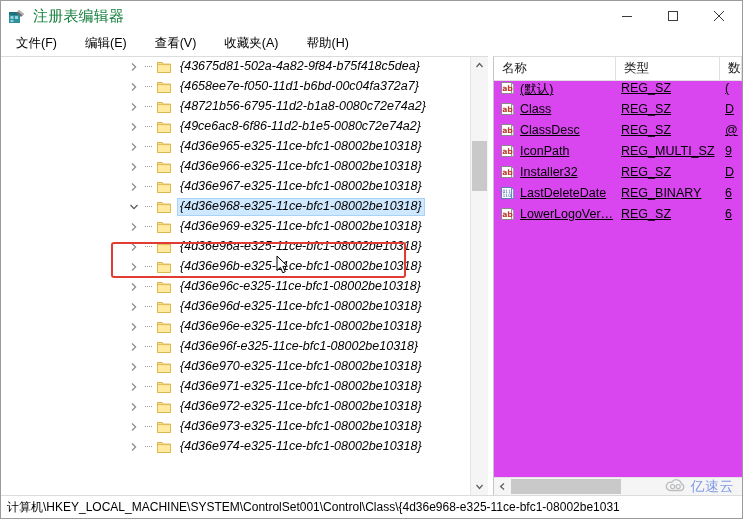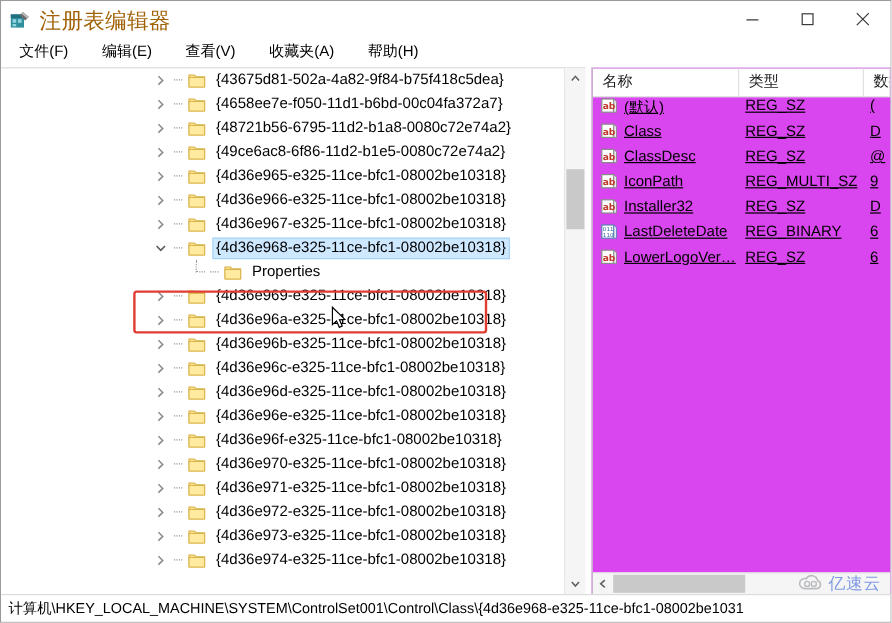--- a/index.html
+++ b/index.html
@@ -41,22 +41,22 @@
   }
   #app-icon {
     width: 18px;
     height: 18px;
     margin-left: 7px;
     margin-right: 7px;
     position: relative;
     flex: none;
   }
   #title-text {
-    font-size: 18px;
-    color: #a16207;
+    font-size: 15px;
+    color: #15803d;
     letter-spacing: .2px;
   }
   .winbtn {
     width: 46px;
     height: 30px;
     display: flex;
     align-items: center;
     justify-content: center;
     flex: none;
   }
@@ -101,20 +101,21 @@
     border-top: 1px solid #dcdcdc;
     background: #ffffff;
     overflow: hidden;
   }
   #tree-list {
     position: absolute;
     left: 0; top: 0;
     right: 18px;
     bottom: 0;
     overflow: hidden;
+    font-style: italic;
   }
   .tree-row {
     height: 20px;
     display: flex;
     align-items: center;
     position: relative;
     white-space: nowrap;
   }
   .tree-row .indent { flex: none; }
   .chev {
@@ -533,32 +534,20 @@
             <span class="dots"></span>
             <span class="folder">
               <svg width="16" height="14" viewBox="0 0 16 14">
                 <path d="M1.5,2.5 h4.6 l1.1,1.6 h7.3 v8.4 h-13 Z" fill="#fbe08a" stroke="#d8b24a" stroke-width="1"></path>
                 <path d="M1.5,4.6 h13 v7.9 h-13 Z" fill="#ffeaa0" stroke="#d8b24a" stroke-width=".8"></path>
               </svg>
             </span>
             <span class="tree-label">{4d36e968-e325-11ce-bfc1-08002be10318}</span>
           </div>
           <div class="tree-row">
-            <span class="indent" style="width:157px"></span>
-            <span class="vline half elbow"></span>
-            <span class="dots"></span>
-            <span class="folder">
-              <svg width="16" height="14" viewBox="0 0 16 14">
-                <path d="M1.5,2.5 h4.6 l1.1,1.6 h7.3 v8.4 h-13 Z" fill="#fbe08a" stroke="#d8b24a" stroke-width="1"></path>
-                <path d="M1.5,4.6 h13 v7.9 h-13 Z" fill="#ffeaa0" stroke="#d8b24a" stroke-width=".8"></path>
-              </svg>
-            </span>
-            <span class="tree-label">Properties</span>
-          </div>
-          <div class="tree-row">
             <span class="indent" style="width:125px"></span>
             <span class="chev">
               <svg width="10" height="10" viewBox="0 0 10 10">
                 <polyline points="3,1.5 6.6,5 3,8.5" fill="none" stroke="#8d8d8d" stroke-width="1.3"></polyline>
               </svg>
             </span>
             <span class="dots"></span>
             <span class="folder">
               <svg width="16" height="14" viewBox="0 0 16 14">
                 <path d="M1.5,2.5 h4.6 l1.1,1.6 h7.3 v8.4 h-13 Z" fill="#fbe08a" stroke="#d8b24a" stroke-width="1"></path>

